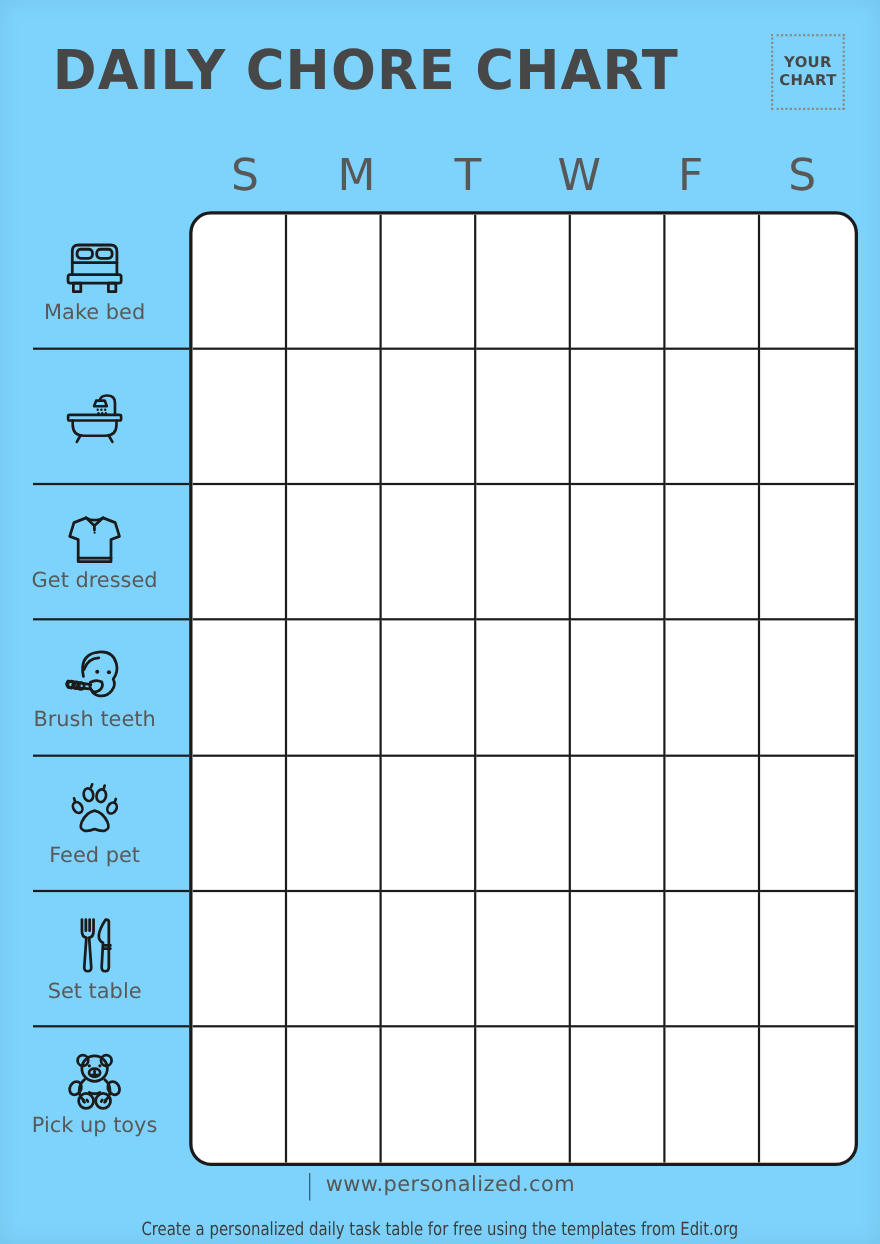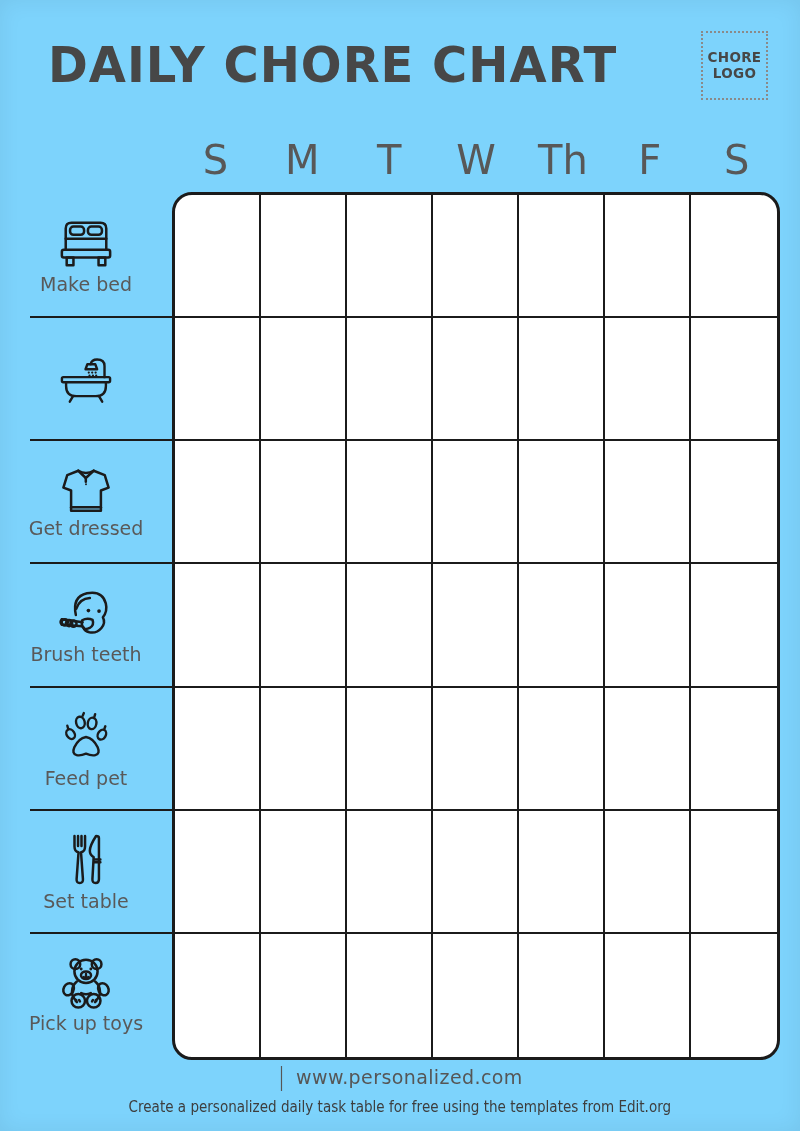--- a/index.html
+++ b/index.html
@@ -82,42 +82,41 @@
     stroke-width:2.6; stroke-linecap:round; stroke-linejoin:round;
   }
   .icon .fill { fill:#1b1b1b; stroke:none; }
   
   .footer { position:absolute; left:0; right:0; top:1066px; text-align:center; }
   .footer-line1 {
     font-size:19px; color:#565656; letter-spacing:0.4px;
     display:flex; align-items:center; justify-content:center; gap:10px;
   }
   .footer-sep { font-size:25px; font-weight:300; color:#565656; line-height:0.9; }
-  .footer-line2 { margin-top:8px; font-size:16.5px; color:#3d3d3d; }
+  .footer-line2 { margin-top:19px; font-size:16.5px; color:#3d3d3d; }
   .footer-line2 .squeeze { display:inline-block; transform:scaleX(0.82); transform-origin:center; white-space:nowrap; }
 </style>
 </head>
 <body>
 
 <div class="page">
 
   <div class="title">DAILY CHORE CHART</div>
   <div class="logo-box">
     <div>
-      <span>CHORE</span><br>
-      <span>LOGO</span>
+      <span>YOUR</span><br>
+      <span>CHART</span>
     </div>
   </div>
 
   <div class="days-row">
     <div class="day">S</div>
     <div class="day">M</div>
     <div class="day">T</div>
     <div class="day">W</div>
-    <div class="day">Th</div>
     <div class="day">F</div>
     <div class="day">S</div>
   </div>
 
   <div class="chart">
 
     <div class="labels">
 
       <div class="label-cell">
         <span class="icon">

